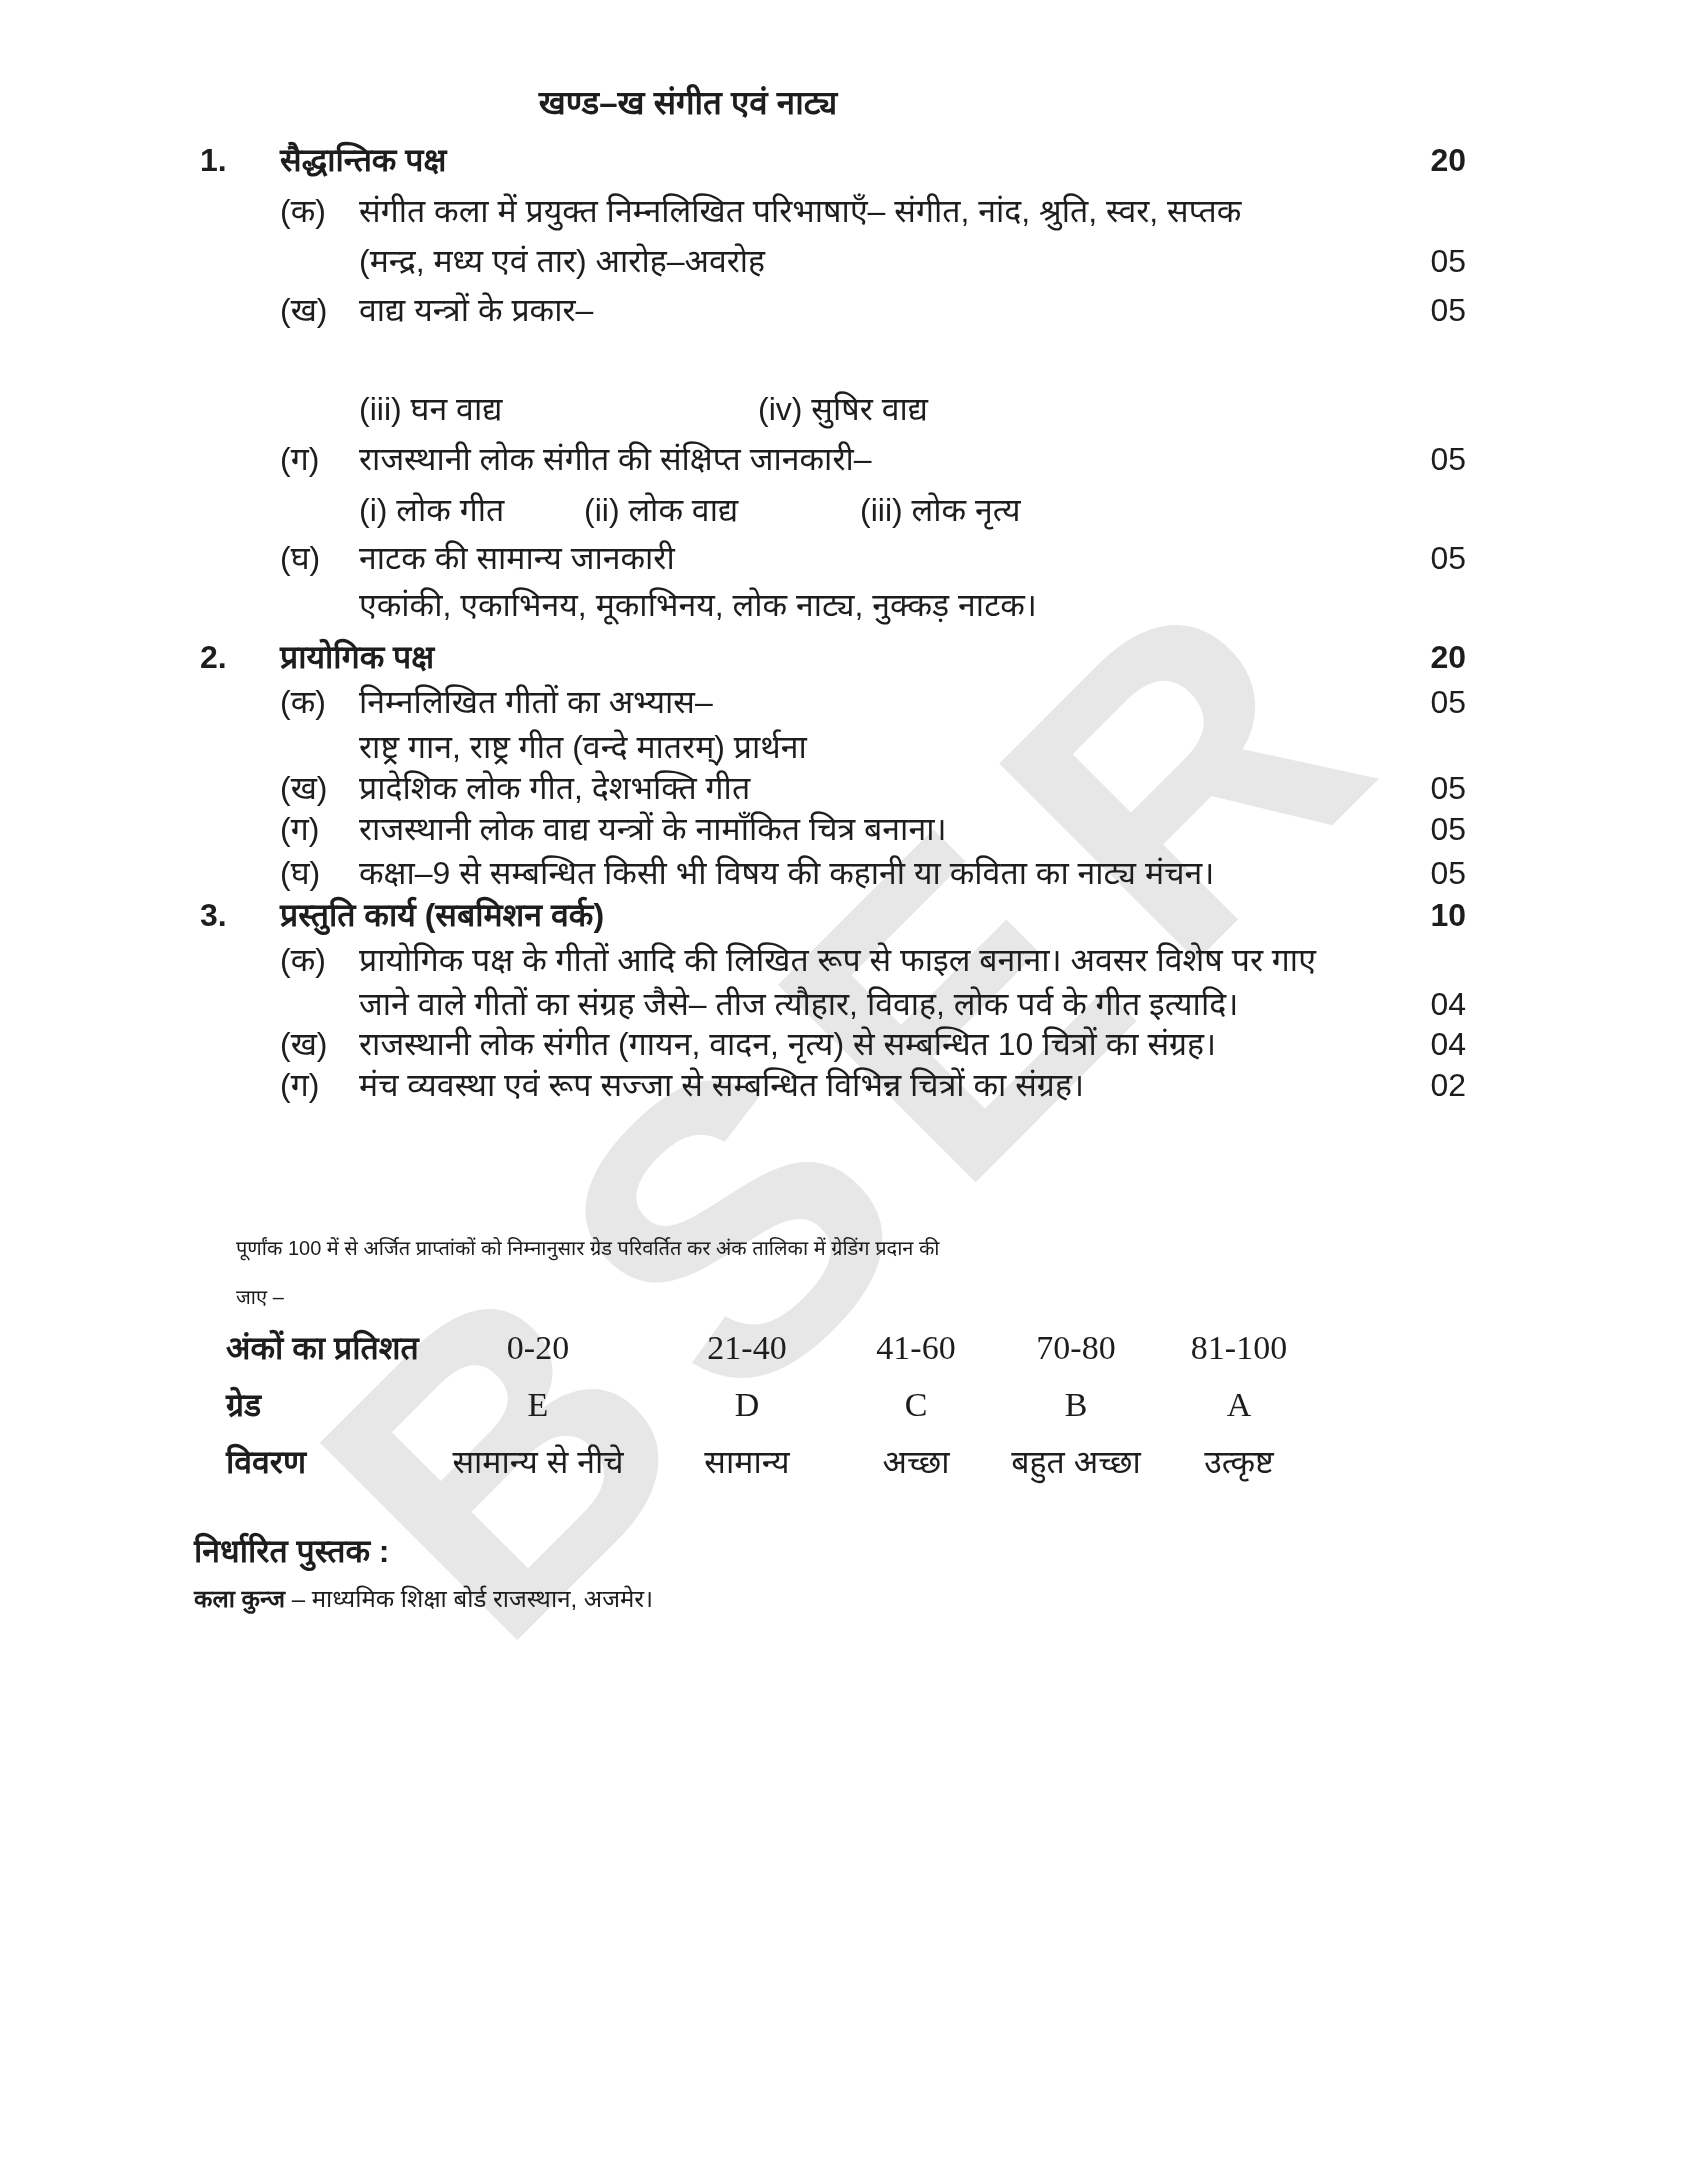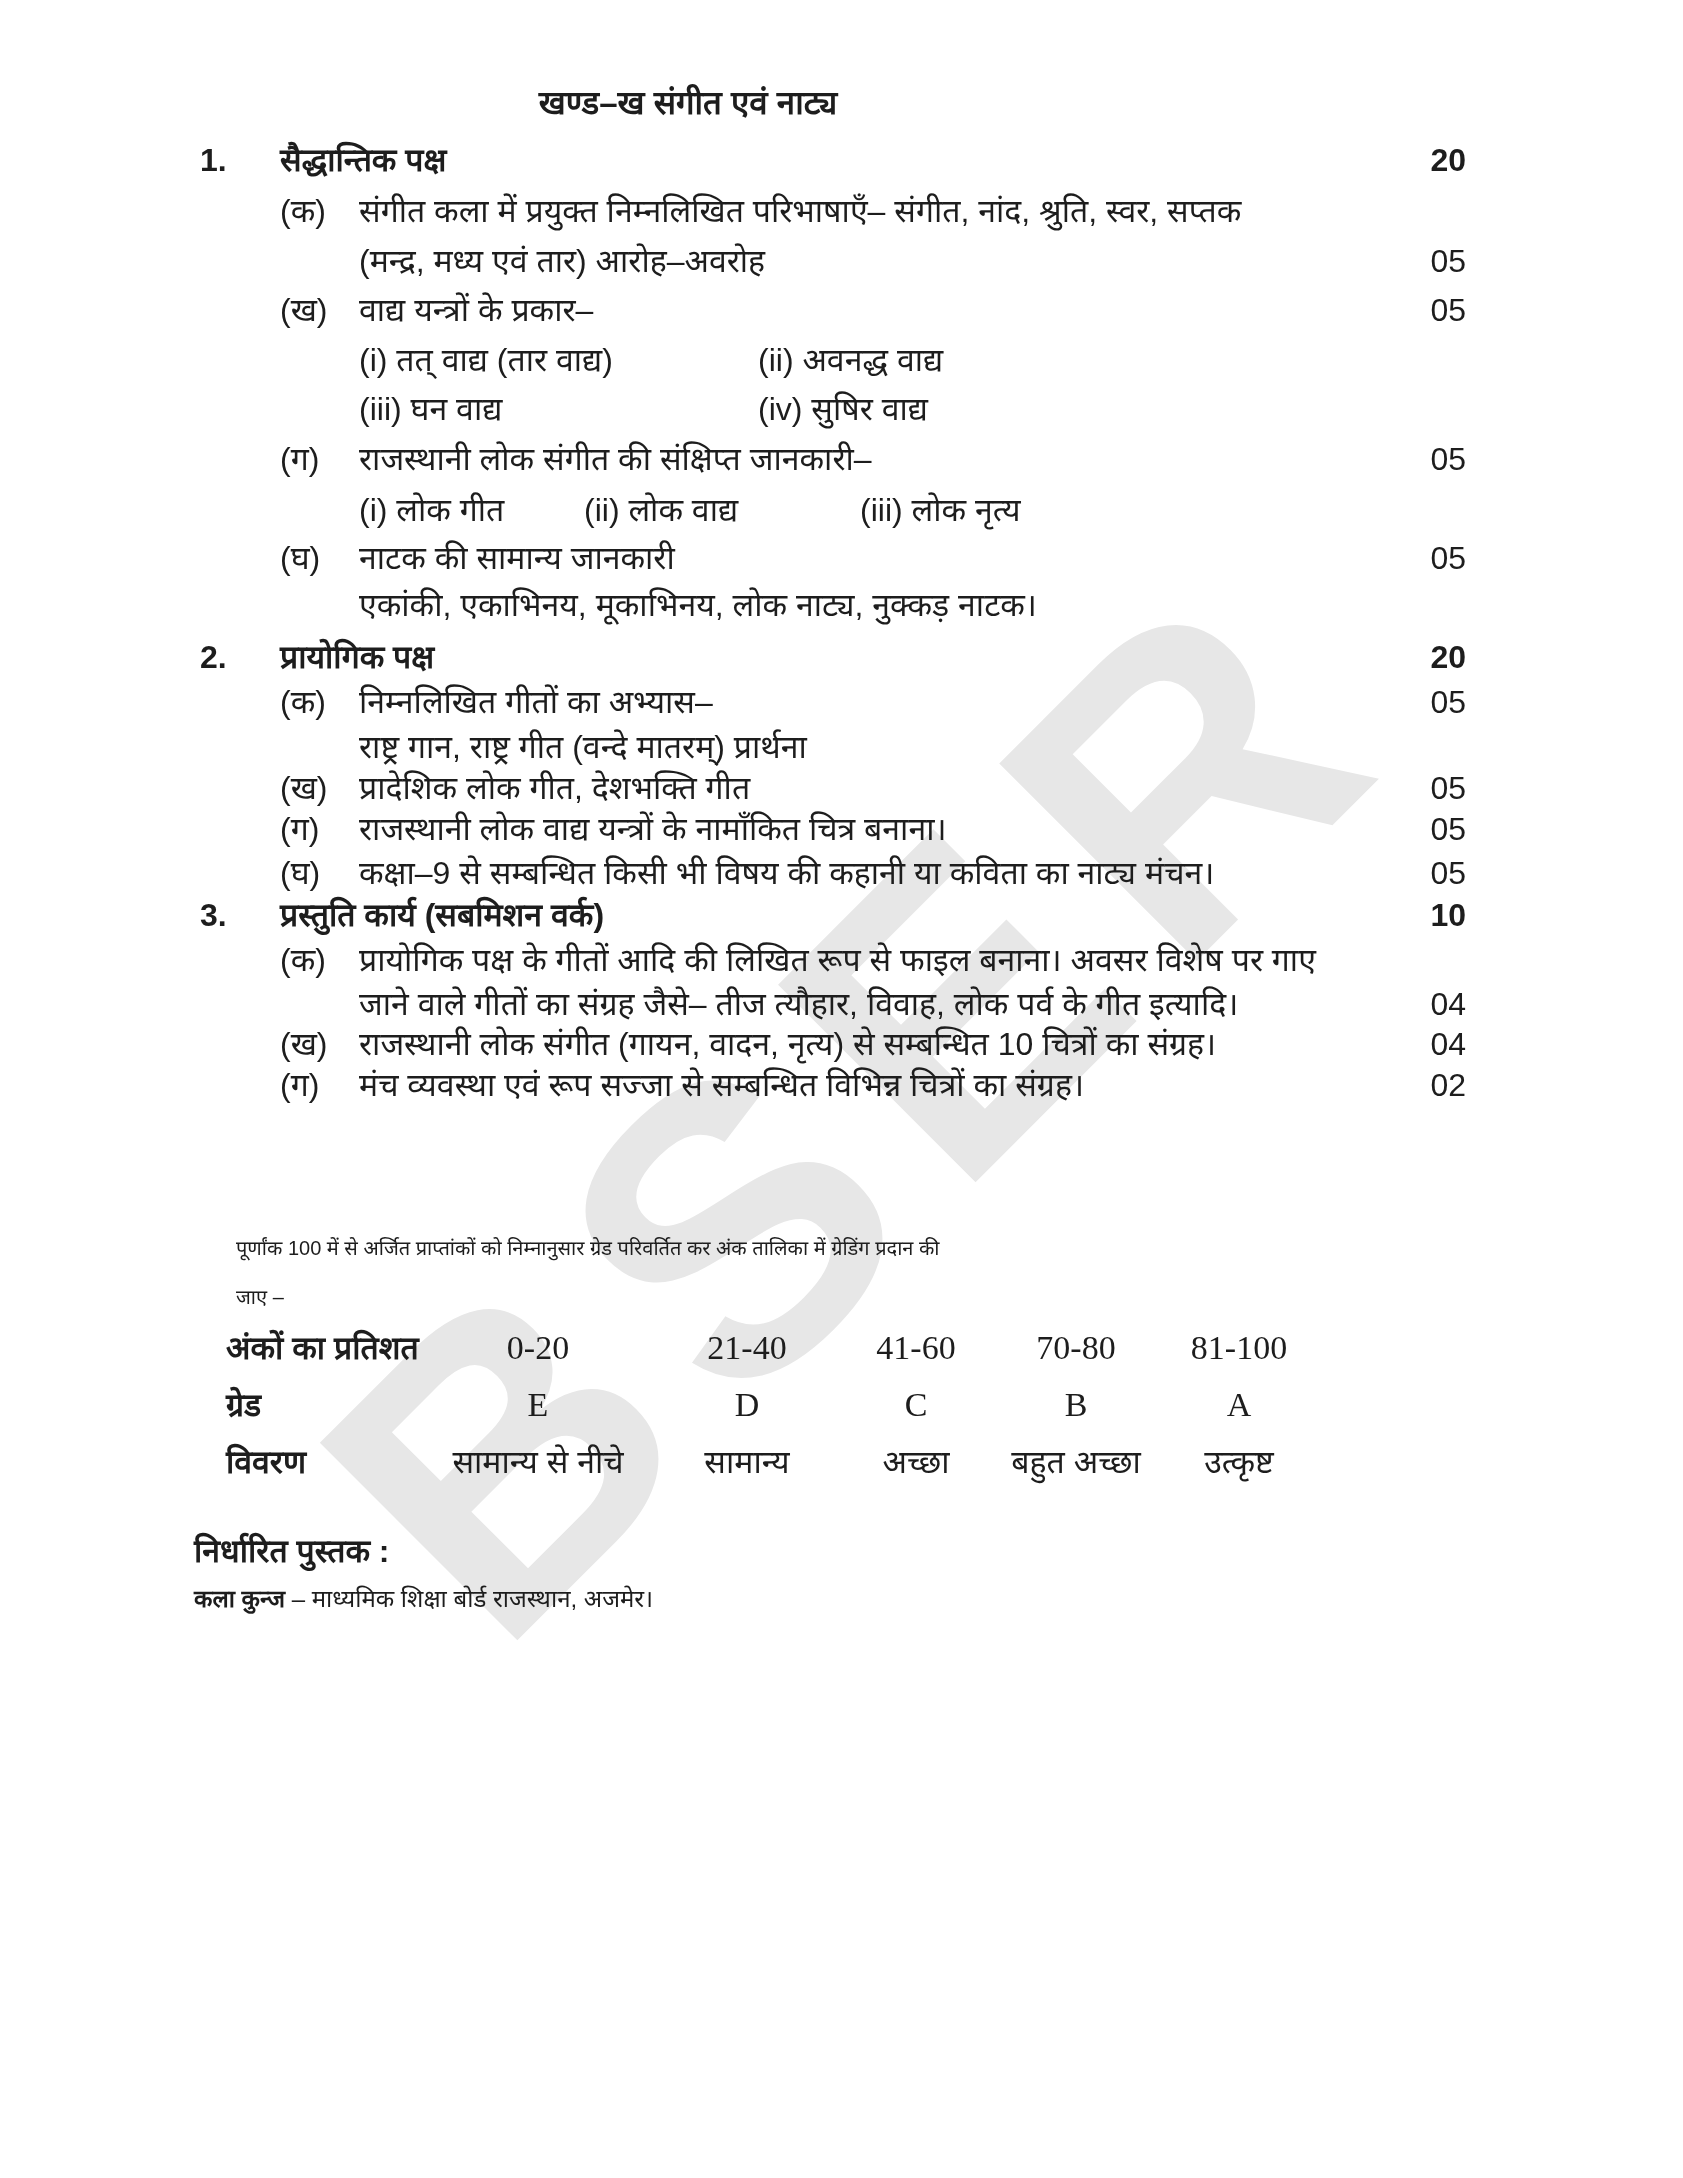--- a/index.html
+++ b/index.html
@@ -56,24 +56,20 @@
       <span class="txt">संगीत कला में प्रयुक्त निम्नलिखित परिभाषाएँ– संगीत, नांद, श्रुति, स्वर, सप्तक</span>
     </div>
     <div class="row" style="top:238px">
       <span class="txt">(मन्द्र, मध्य एवं तार) आरोह–अवरोह</span>
       <span class="marks">05</span>
     </div>
     <div class="row" style="top:287px">
       <span class="bracket">(ख)</span>
       <span class="txt">वाद्य यन्त्रों के प्रकार–</span>
       <span class="marks">05</span>
-    </div>
-    <div class="row" style="top:337px">
-      <span class="txt">(i) तत् वाद्य (तार वाद्य)</span>
-      <span class="c2">(ii) अवनद्ध वाद्य</span>
     </div>
     <div class="row" style="top:386px">
       <span class="txt">(iii) घन वाद्य</span>
       <span class="c2">(iv) सुषिर वाद्य</span>
     </div>
     <div class="row" style="top:436px">
       <span class="bracket">(ग)</span>
       <span class="txt">राजस्थानी लोक संगीत की संक्षिप्त जानकारी–</span>
       <span class="marks">05</span>
     </div>

